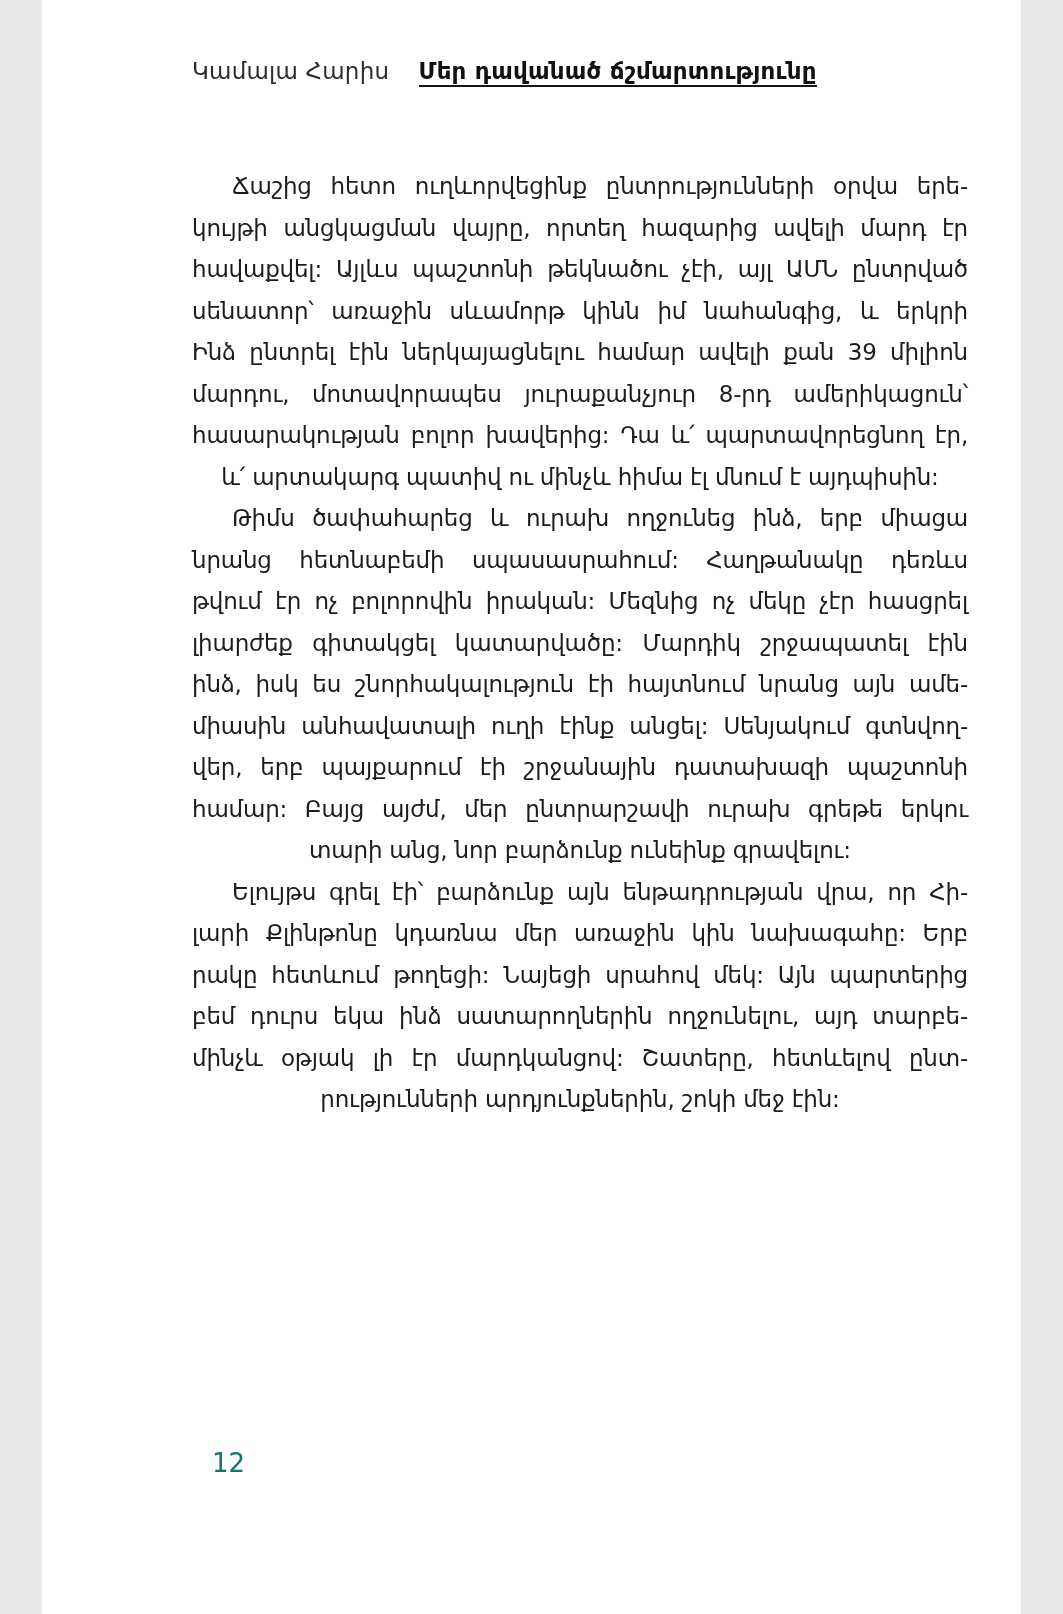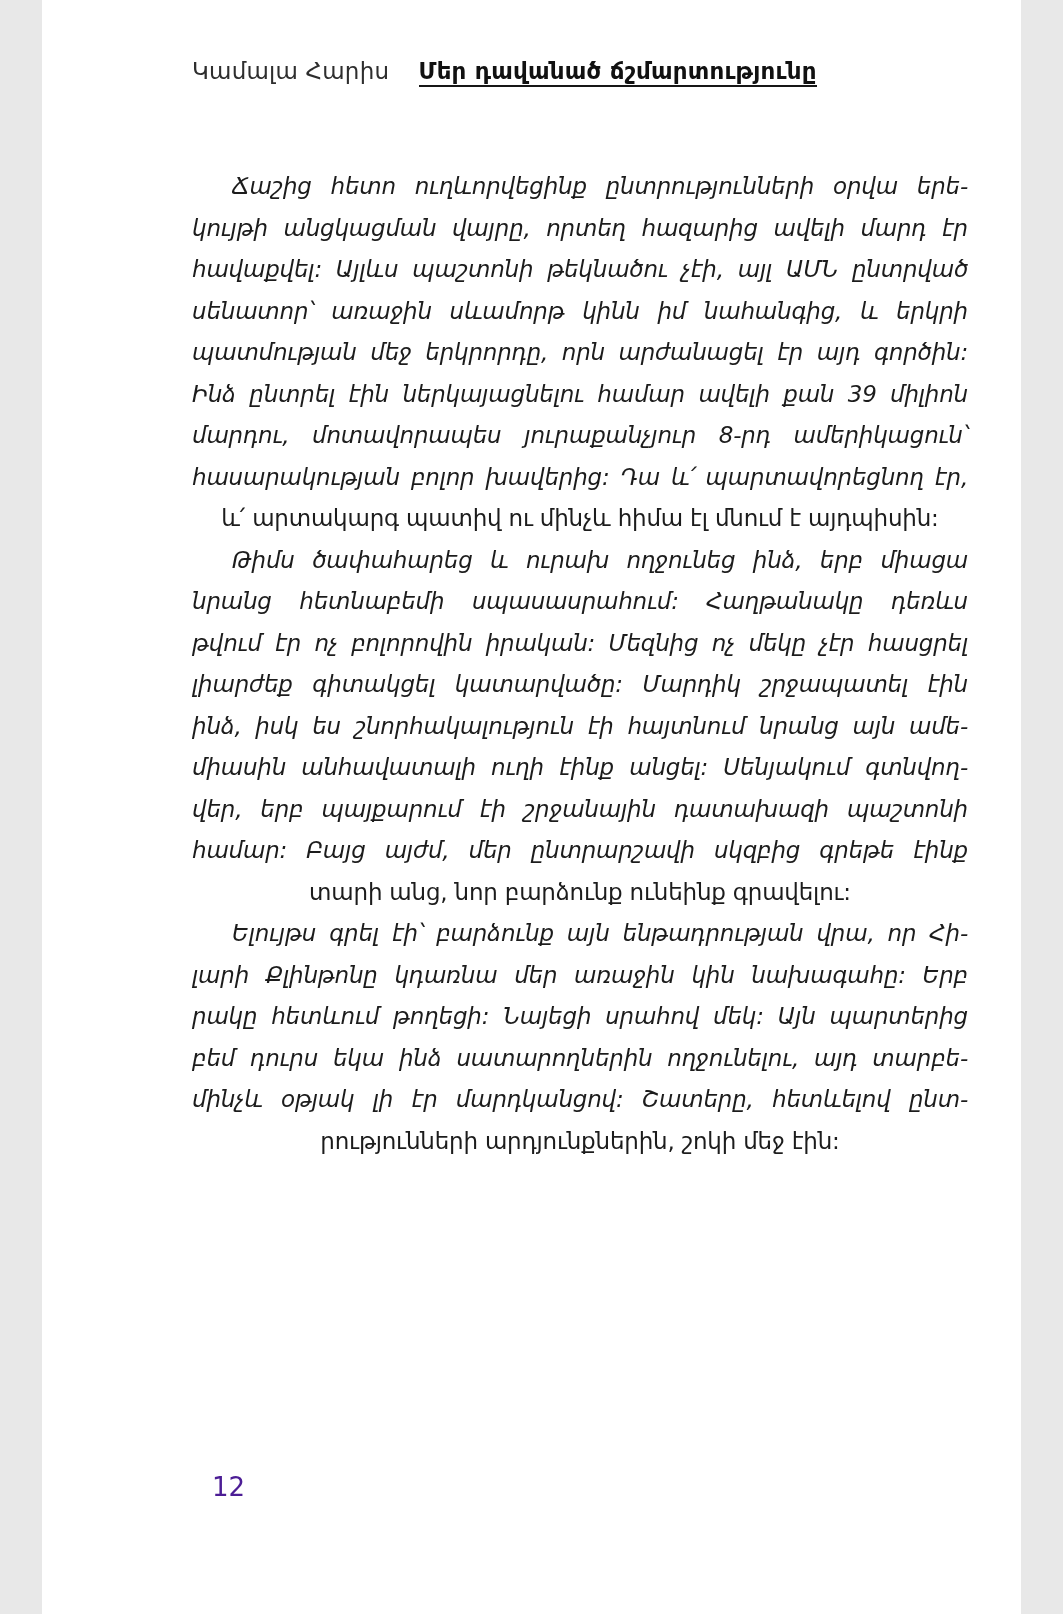--- a/index.html
+++ b/index.html
@@ -43,63 +43,60 @@
     font-size: 23px;
     line-height: 41.5px;
     letter-spacing: -0.2px;
     color: #1c1c1c;
   }
   .paragraph { margin: 0; }
   .line { min-height: 41.5px; text-align: center; }
   .line.justified {
     text-align: justify;
     text-align-last: justify;
-    font-style: italic;
   }
   .line.first { text-indent: 40px; }
   .page-number {
     position: absolute;
     left: 170px;
     top: 1448px;
     font-size: 26px;
-    color: #4c1d95;
-    margin-top: 24px;
+    color: #0f766e;
   }
 </style>
 </head>
 <body>
 
 <div class="page">
 
   <div class="running-header">
     <span class="author-name">Կամալա Հարիս</span>
     <span class="book-title">Մեր դավանած ճշմարտությունը</span>
   </div>
 
   <div class="body-text">
       <div class="paragraph">
         <div class="line first justified">Ճաշից հետո ուղևորվեցինք ընտրությունների օրվա երե-</div>
         <div class="line justified">կույթի անցկացման վայրը, որտեղ հազարից ավելի մարդ էր</div>
         <div class="line justified">հավաքվել: Այլևս պաշտոնի թեկնածու չէի, այլ ԱՄՆ ընտրված</div>
         <div class="line justified">սենատոր՝ առաջին սևամորթ կինն իմ նահանգից, և երկրի</div>
-        <div class="line justified">պատմության մեջ երկրորդը, որն արժանացել էր այդ գործին:</div>
         <div class="line justified">Ինձ ընտրել էին ներկայացնելու համար ավելի քան 39 միլիոն</div>
         <div class="line justified">մարդու, մոտավորապես յուրաքանչյուր 8-րդ ամերիկացուն՝</div>
         <div class="line justified">հասարակության բոլոր խավերից: Դա և՛ պարտավորեցնող էր,</div>
         <div class="line">և՛ արտակարգ պատիվ ու մինչև հիմա էլ մնում է այդպիսին:</div>
       </div>
       <div class="paragraph">
         <div class="line first justified">Թիմս ծափահարեց և ուրախ ողջունեց ինձ, երբ միացա</div>
         <div class="line justified">նրանց հետնաբեմի սպասասրահում: Հաղթանակը դեռևս</div>
         <div class="line justified">թվում էր ոչ բոլորովին իրական: Մեզնից ոչ մեկը չէր հասցրել</div>
         <div class="line justified">լիարժեք գիտակցել կատարվածը: Մարդիկ շրջապատել էին</div>
         <div class="line justified">ինձ, իսկ ես շնորհակալություն էի հայտնում նրանց այն ամե-</div>
         <div class="line justified">միասին անհավատալի ուղի էինք անցել: Սենյակում գտնվող-</div>
         <div class="line justified">վեր, երբ պայքարում էի շրջանային դատախազի պաշտոնի</div>
-        <div class="line justified">համար: Բայց այժմ, մեր ընտրարշավի սկզբից գրեթե էինք</div>
+        <div class="line justified">համար: Բայց այժմ, մեր ընտրարշավի ուրախ գրեթե երկու</div>
         <div class="line">տարի անց, նոր բարձունք ունեինք գրավելու:</div>
       </div>
       <div class="paragraph">
         <div class="line first justified">Ելույթս գրել էի՝ բարձունք այն ենթադրության վրա, որ Հի-</div>
         <div class="line justified">լարի Քլինթոնը կդառնա մեր առաջին կին նախագահը: Երբ</div>
         <div class="line justified">րակը հետևում թողեցի: Նայեցի սրահով մեկ: Այն պարտերից</div>
         <div class="line justified">բեմ դուրս եկա ինձ սատարողներին ողջունելու, այդ տարբե-</div>
         <div class="line justified">մինչև օթյակ լի էր մարդկանցով: Շատերը, հետևելով ընտ-</div>
         <div class="line">րությունների արդյունքներին, շոկի մեջ էին:</div>
       </div>

